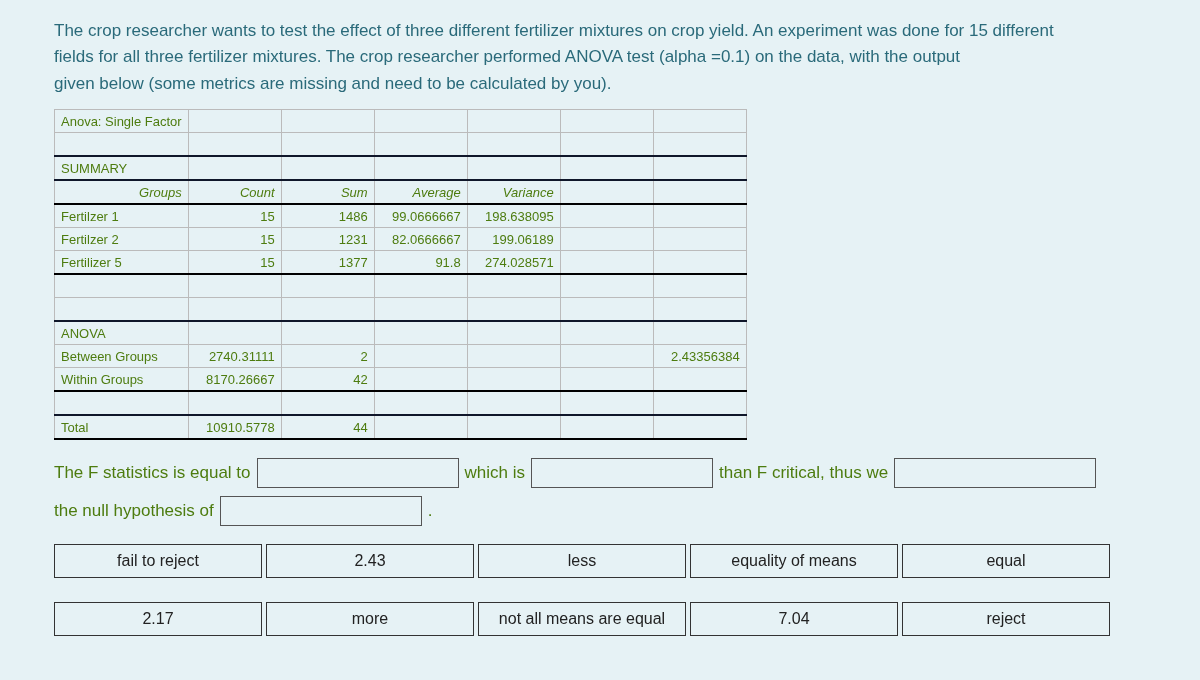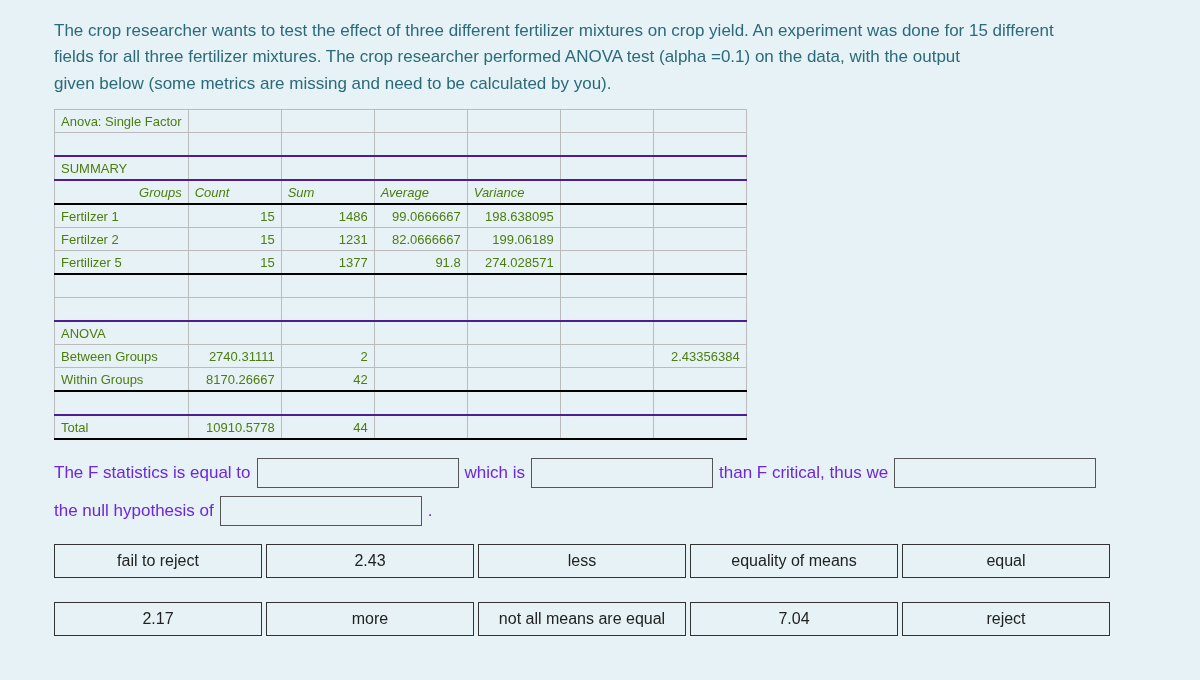--- a/index.html
+++ b/index.html
@@ -29,28 +29,28 @@
     .sheet td, .sheet th {
       border: 1px solid #bbb;
       padding: 2px 6px;
       min-width: 80px;
       height: 18px;
       background: #e6f2f5;
       font-weight: normal;
       text-align: left;
     }
     .sheet td.num { text-align: right; }
-    .sheet td.center-italic { text-align: left; font-style: italic; }
+    .sheet td.center-italic { text-align: right; font-style: italic; }
     .sheet td.right-italic { text-align: right; font-style: italic; }
-    .sheet tr.top-border td { border-top: 2px solid #4c1d95; }
+    .sheet tr.top-border td { border-top: 2px solid #0f172a; }
     .sheet tr.bot-border td { border-bottom: 2px solid #000; }
 
     .fill-line {
       font-size: 17px;
-      color: #6d28d9;
+      color: #4d7c0f;
       margin-top: 18px;
       display: flex;
       flex-wrap: wrap;
       align-items: center;
       gap: 6px;
     }
     .blank {
       display: inline-block;
       border: 1px solid #555;
       background: #e6f2f5;

